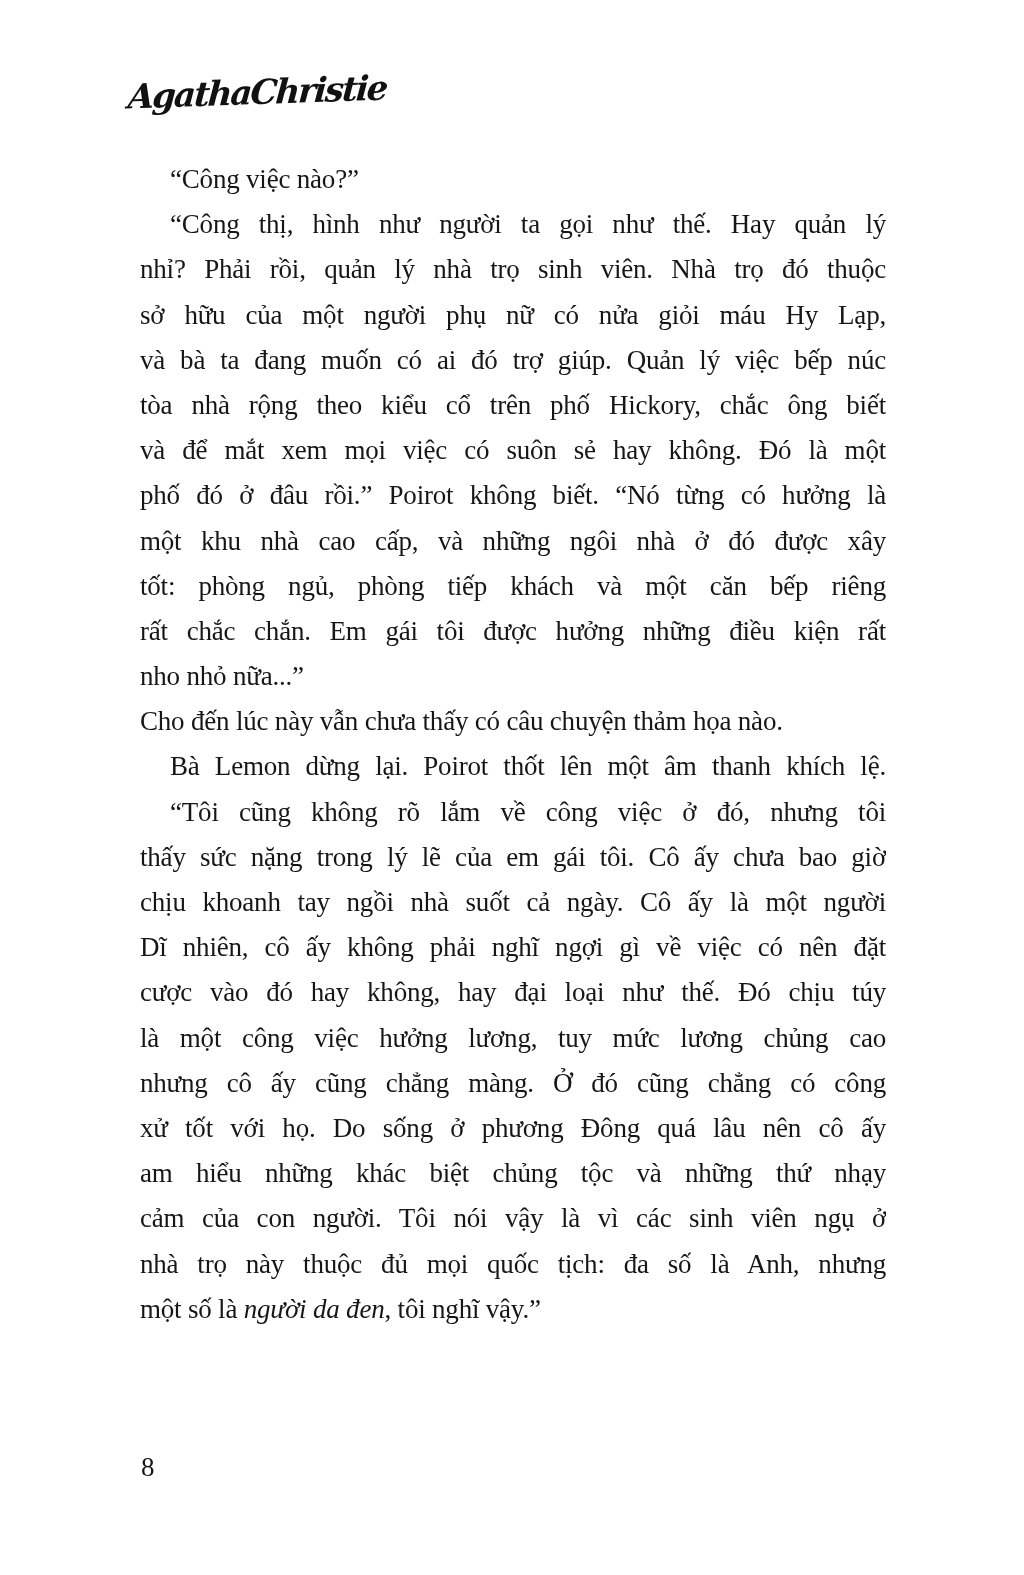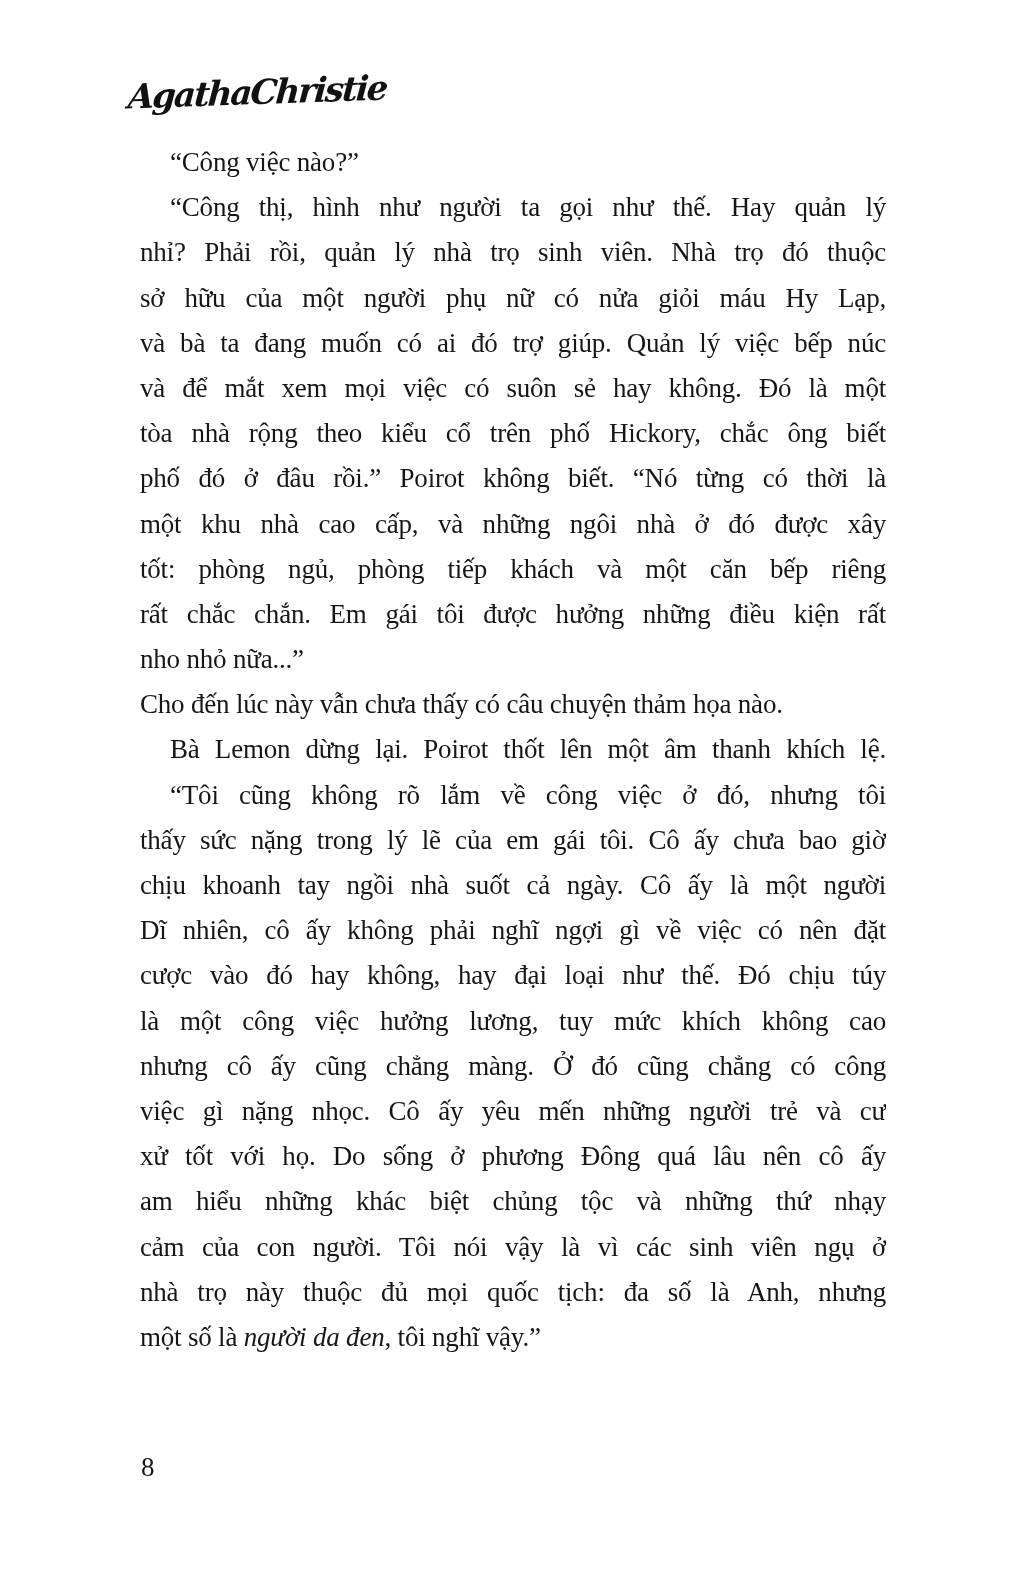--- a/index.html
+++ b/index.html
@@ -25,21 +25,21 @@
     font-weight: bold;
     font-size: 34px;
     letter-spacing: -2px;
     transform: rotate(-2deg) skewX(-6deg);
     color: #111111;
     white-space: nowrap;
   }
   .text-block {
     position: absolute;
     left: 140px;
-    top: 140px;
+    top: 157px;
     width: 746px;
     font-size: 27px;
     line-height: 45.2px;
     letter-spacing: -0.2px;
     color: #161616;
   }
   .para { margin: 0; }
   .line {
     text-align: justify;
     text-align-last: justify;
@@ -70,41 +70,40 @@
 
   <div class="text-block">
       <div class="para">
         <div class="line first last">“Công việc nào?”</div>
       </div>
       <div class="para">
         <div class="line first">“Công thị, hình như người ta gọi như thế. Hay quản lý</div>
         <div class="line">nhỉ? Phải rồi, quản lý nhà trọ sinh viên. Nhà trọ đó thuộc</div>
         <div class="line">sở hữu của một người phụ nữ có nửa giỏi máu Hy Lạp,</div>
         <div class="line">và bà ta đang muốn có ai đó trợ giúp. Quản lý việc bếp núc</div>
+        <div class="line">tòa nhà rộng theo kiểu cổ trên phố Hickory, chắc ông biết</div>
         <div class="line">và để mắt xem mọi việc có suôn sẻ hay không. Đó là một</div>
-        <div class="line">tòa nhà rộng theo kiểu cổ trên phố Hickory, chắc ông biết</div>
-        <div class="line">phố đó ở đâu rồi.” Poirot không biết. “Nó từng có thời là</div>
+        <div class="line">phố đó ở đâu rồi.” Poirot không biết. “Nó từng có hưởng là</div>
         <div class="line">một khu nhà cao cấp, và những ngôi nhà ở đó được xây</div>
         <div class="line">tốt: phòng ngủ, phòng tiếp khách và một căn bếp riêng</div>
         <div class="line">rất chắc chắn. Em gái tôi được hưởng những điều kiện rất</div>
         <div class="line last">nho nhỏ nữa...”</div>
       </div>
       <div class="para">
         <div class="line last">Cho đến lúc này vẫn chưa thấy có câu chuyện thảm họa nào.</div>
         <div class="line first">Bà Lemon dừng lại. Poirot thốt lên một âm thanh khích lệ.</div>
       </div>
       <div class="para">
         <div class="line first">“Tôi cũng không rõ lắm về công việc ở đó, nhưng tôi</div>
         <div class="line">thấy sức nặng trong lý lẽ của em gái tôi. Cô ấy chưa bao giờ</div>
         <div class="line">chịu khoanh tay ngồi nhà suốt cả ngày. Cô ấy là một người</div>
         <div class="line">Dĩ nhiên, cô ấy không phải nghĩ ngợi gì về việc có nên đặt</div>
         <div class="line">cược vào đó hay không, hay đại loại như thế. Đó chịu túy</div>
-        <div class="line">là một công việc hưởng lương, tuy mức khích không cao</div>
+        <div class="line">là một công việc hưởng lương, tuy mức lương chủng cao</div>
         <div class="line">nhưng cô ấy cũng chẳng màng. Ở đó cũng chẳng có công</div>
-        <div class="line">việc gì nặng nhọc. Cô ấy yêu mến những người trẻ và cư</div>
         <div class="line">xử tốt với họ. Do sống ở phương Đông quá lâu nên cô ấy</div>
         <div class="line">am hiểu những khác biệt chủng tộc và những thứ nhạy</div>
         <div class="line">cảm của con người. Tôi nói vậy là vì các sinh viên ngụ ở</div>
         <div class="line">nhà trọ này thuộc đủ mọi quốc tịch: đa số là Anh, nhưng</div>
         <div class="line last">một số là <i>người da đen</i>, tôi nghĩ vậy.”</div>
       </div>
     </div>
 
   <div class="page-number">8</div>
 

